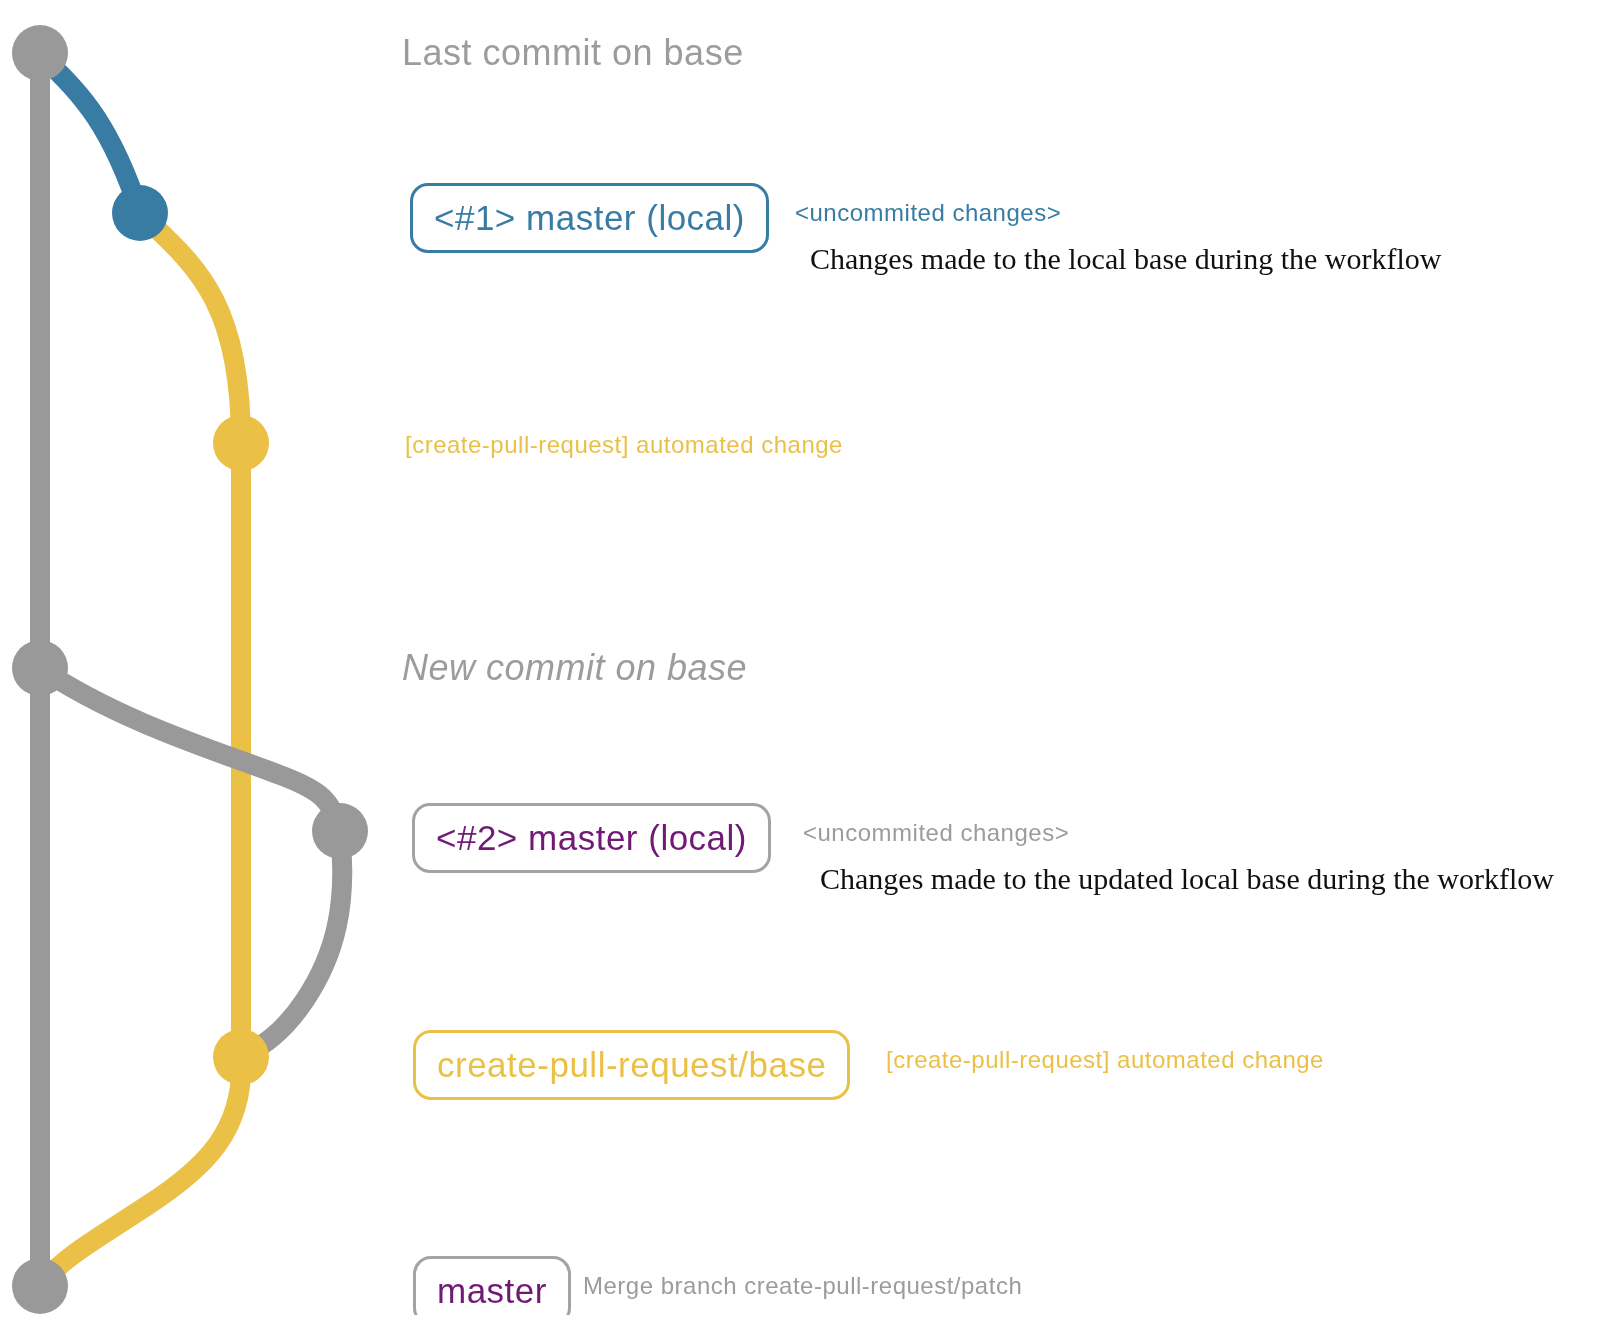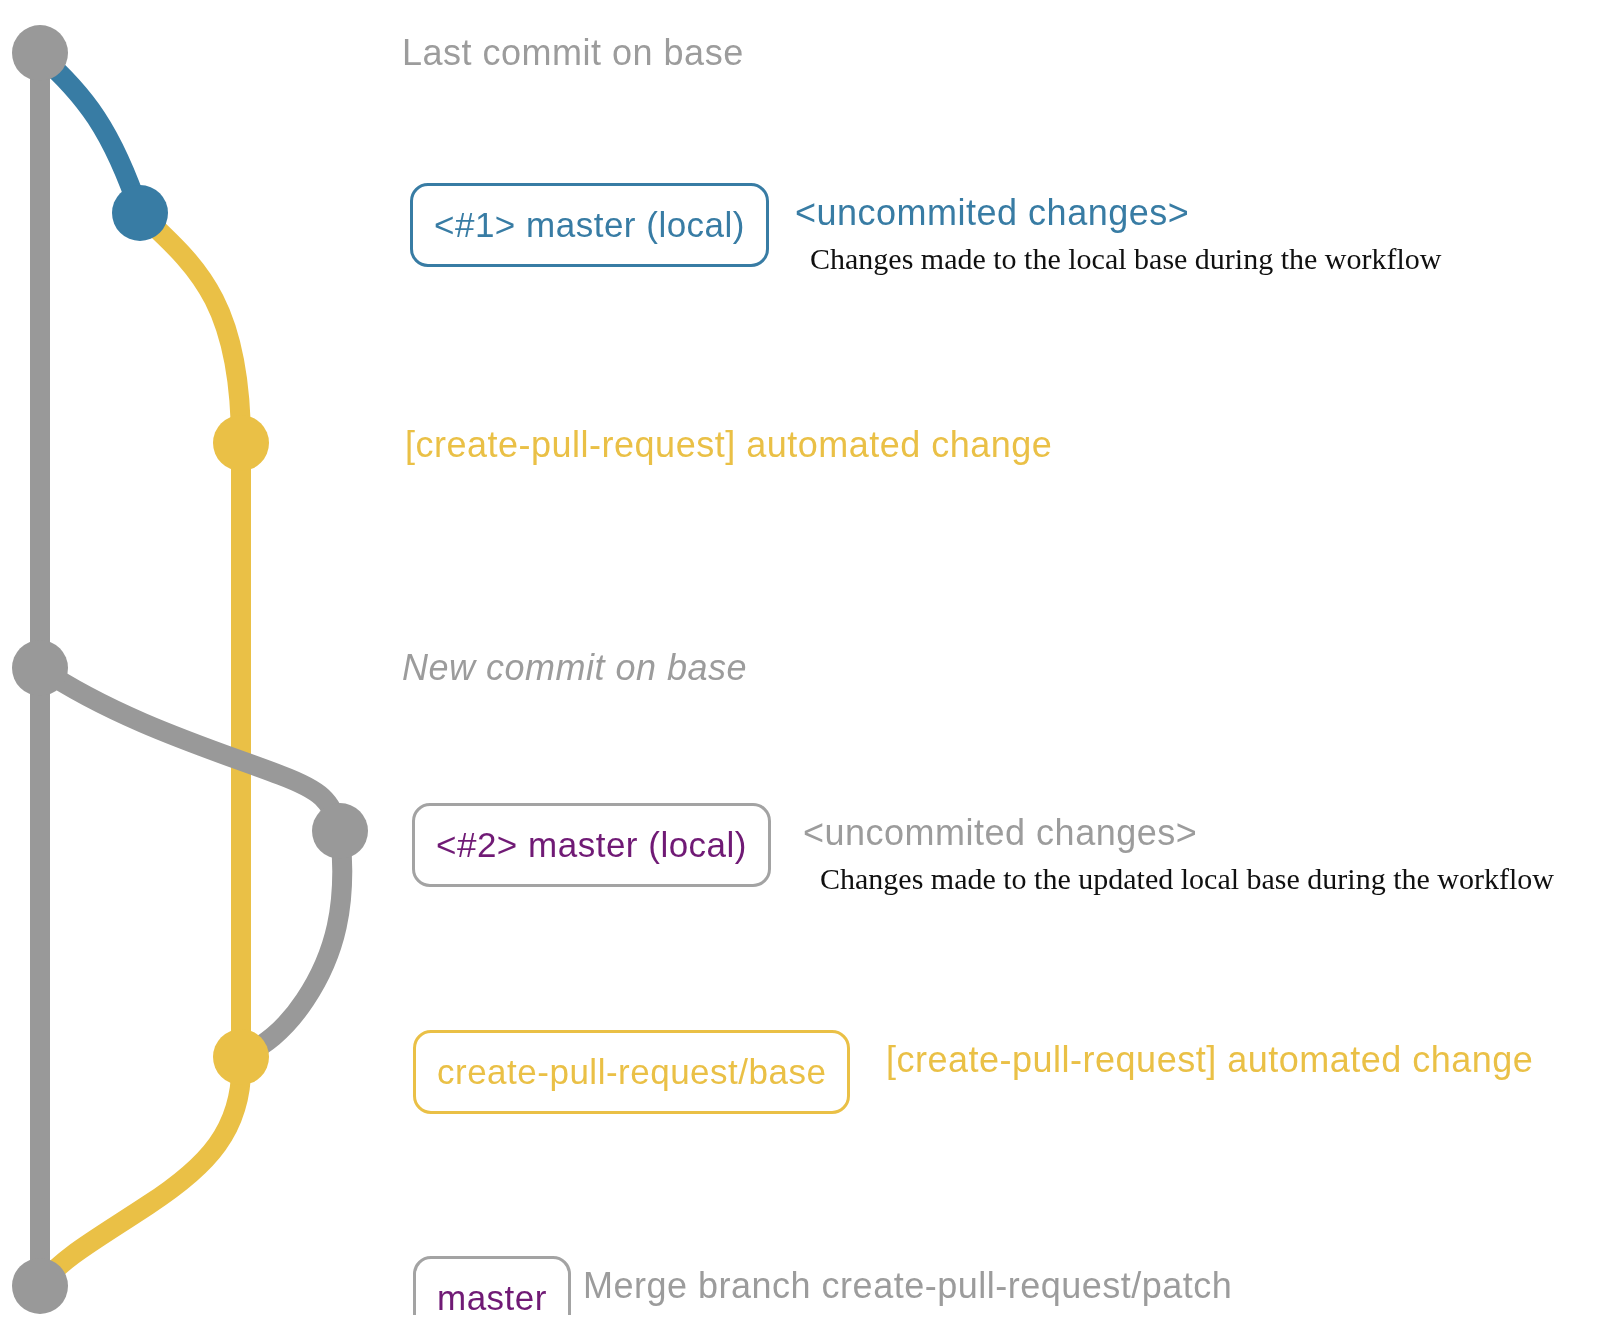--- a/index.html
+++ b/index.html
@@ -15,33 +15,33 @@
 
   .abs { position: absolute; white-space: nowrap; }
 
   .heading {
     font-size: 36px;
     line-height: 44px;
     color: #9c9c9c;
     letter-spacing: 0.5px;
   }
   .msg {
-    font-size: 36px;
+    font-size: 24px;
     line-height: 44px;
     letter-spacing: 0.5px;
   }
   .msg.blue   { color: #387ca4; }
   .msg.gray   { color: #9c9c9c; }
   .msg.yellow { color: #eac046; }
 
   .badge {
     display: inline-block;
     font-size: 35px;
     line-height: 54px;
-    padding: 12px 21px;
+    padding: 5px 21px;
     border: 3px solid;
     border-radius: 18px;
     letter-spacing: 0.5px;
     background: #ffffff;
   }
   .badge.blue   { color: #387ca4; border-color: #387ca4; }
   .badge.gray   { color: #701a75; border-color: #a3a3a3; }
   .badge.yellow { color: #eac046; border-color: #eac046; }
 
   .note {

